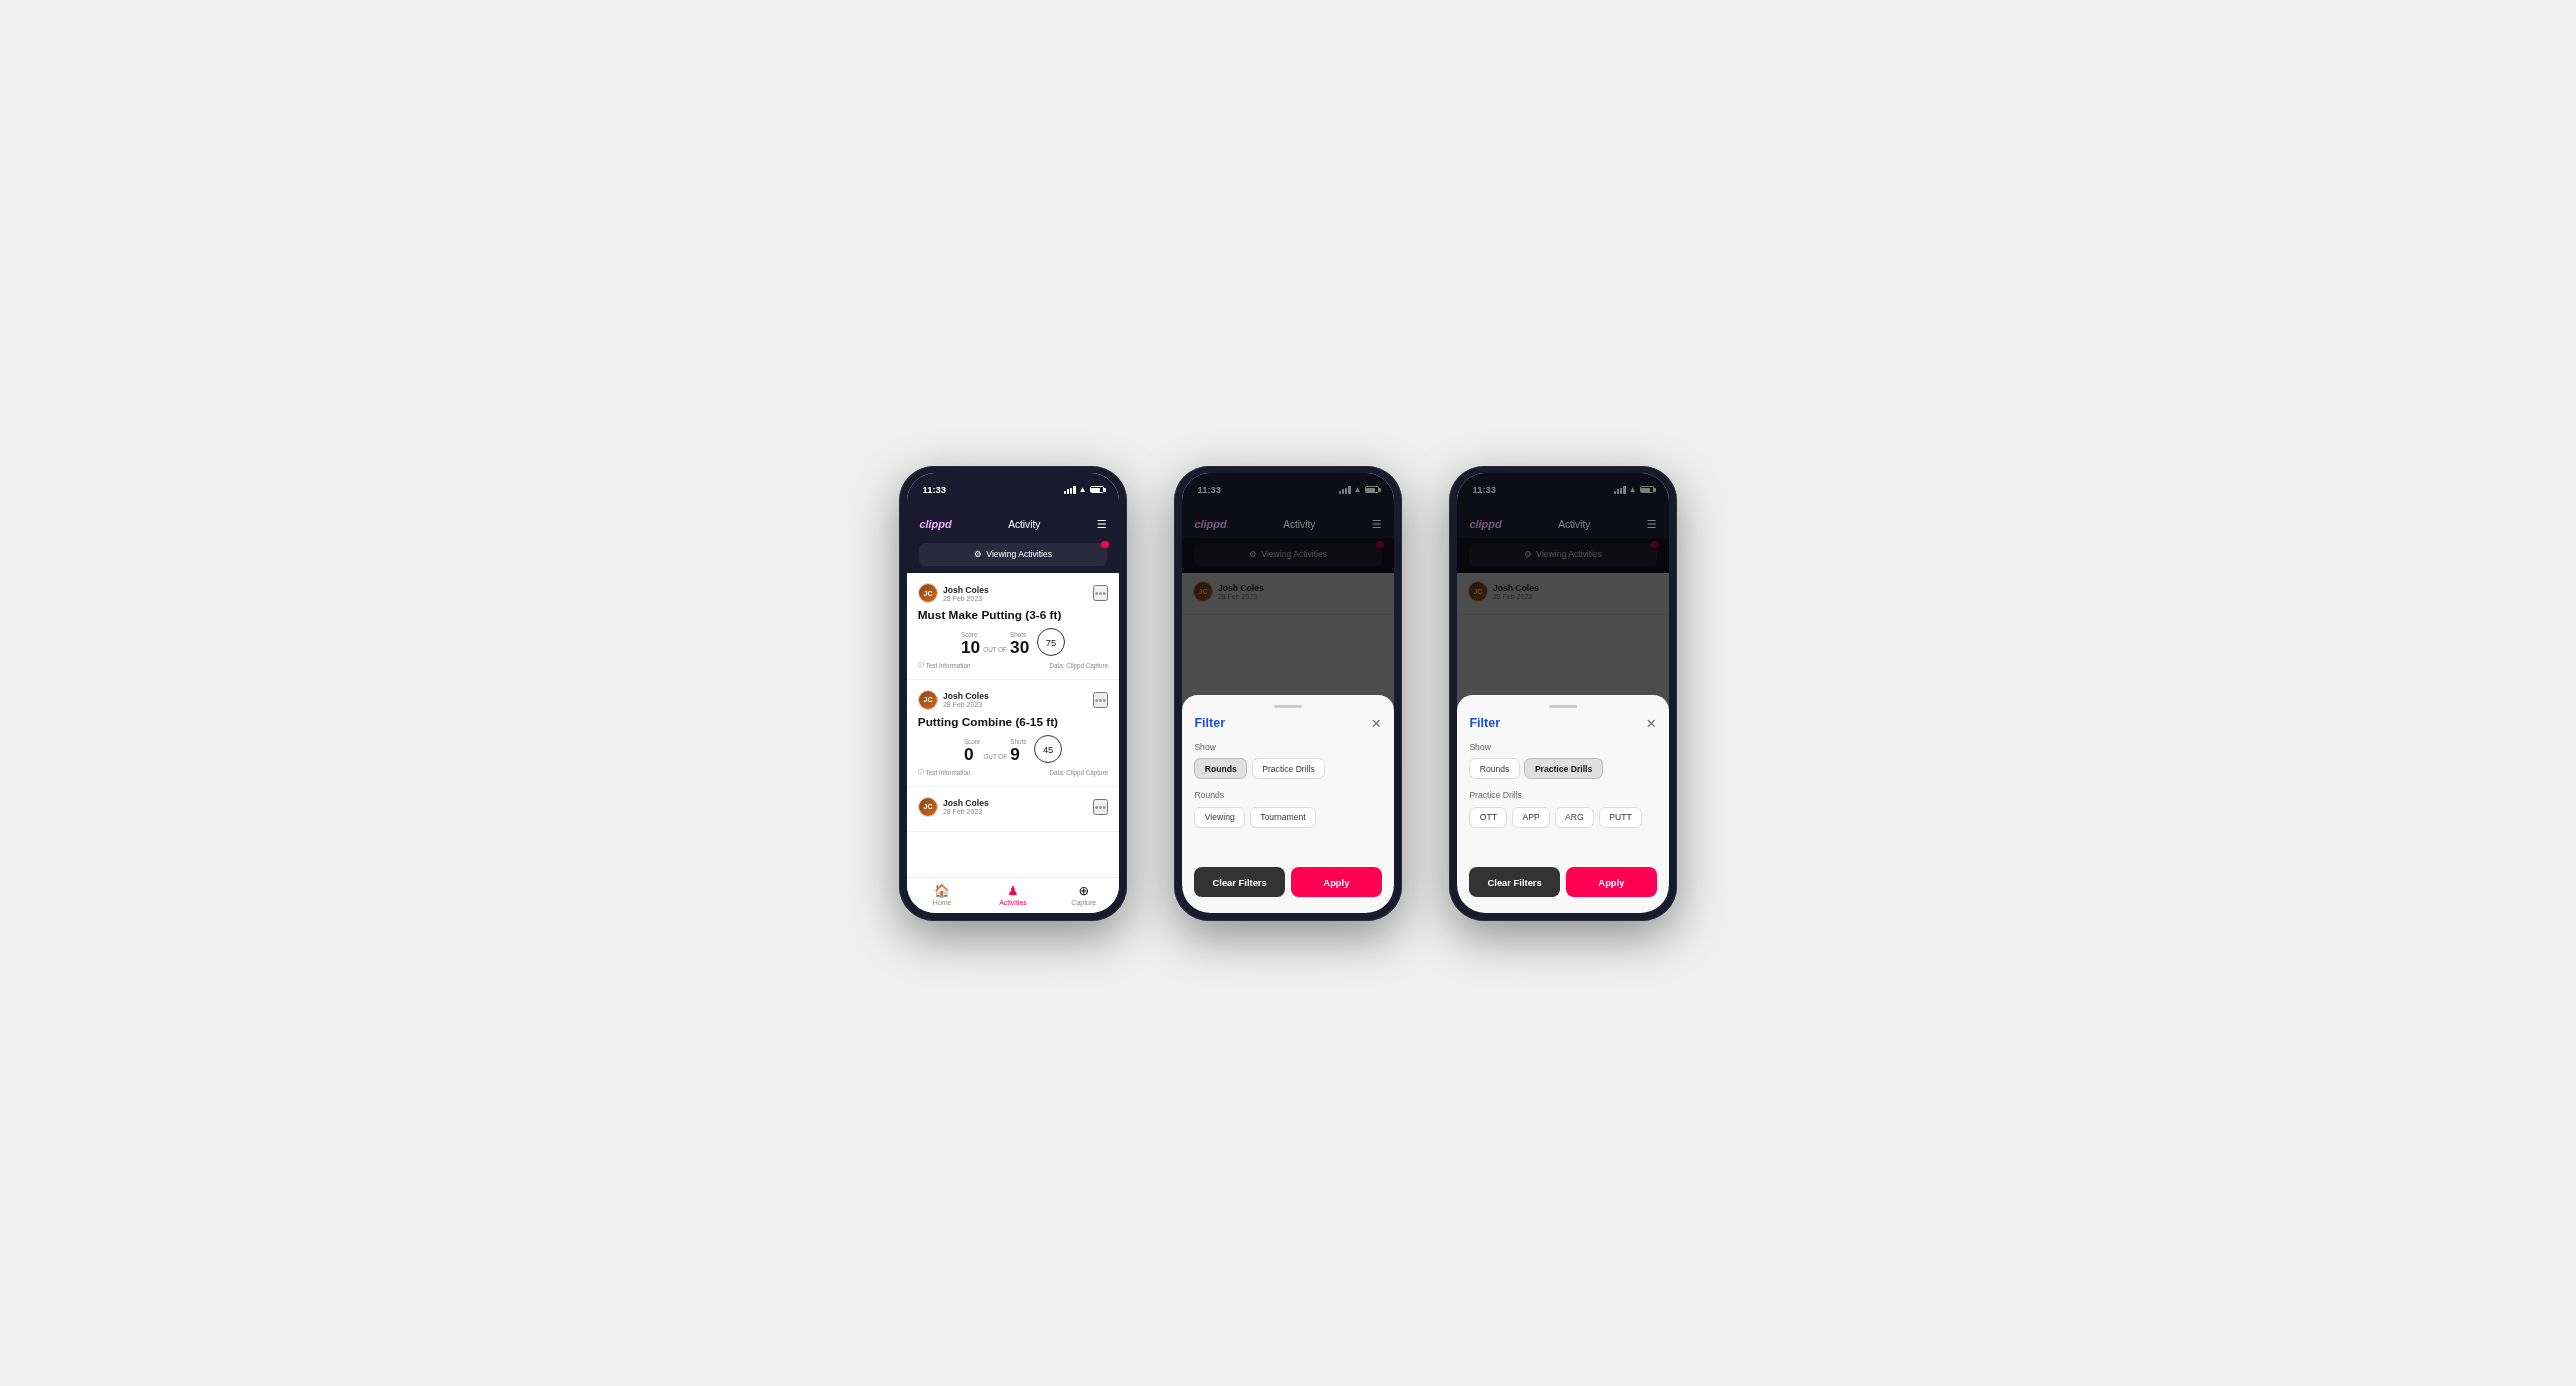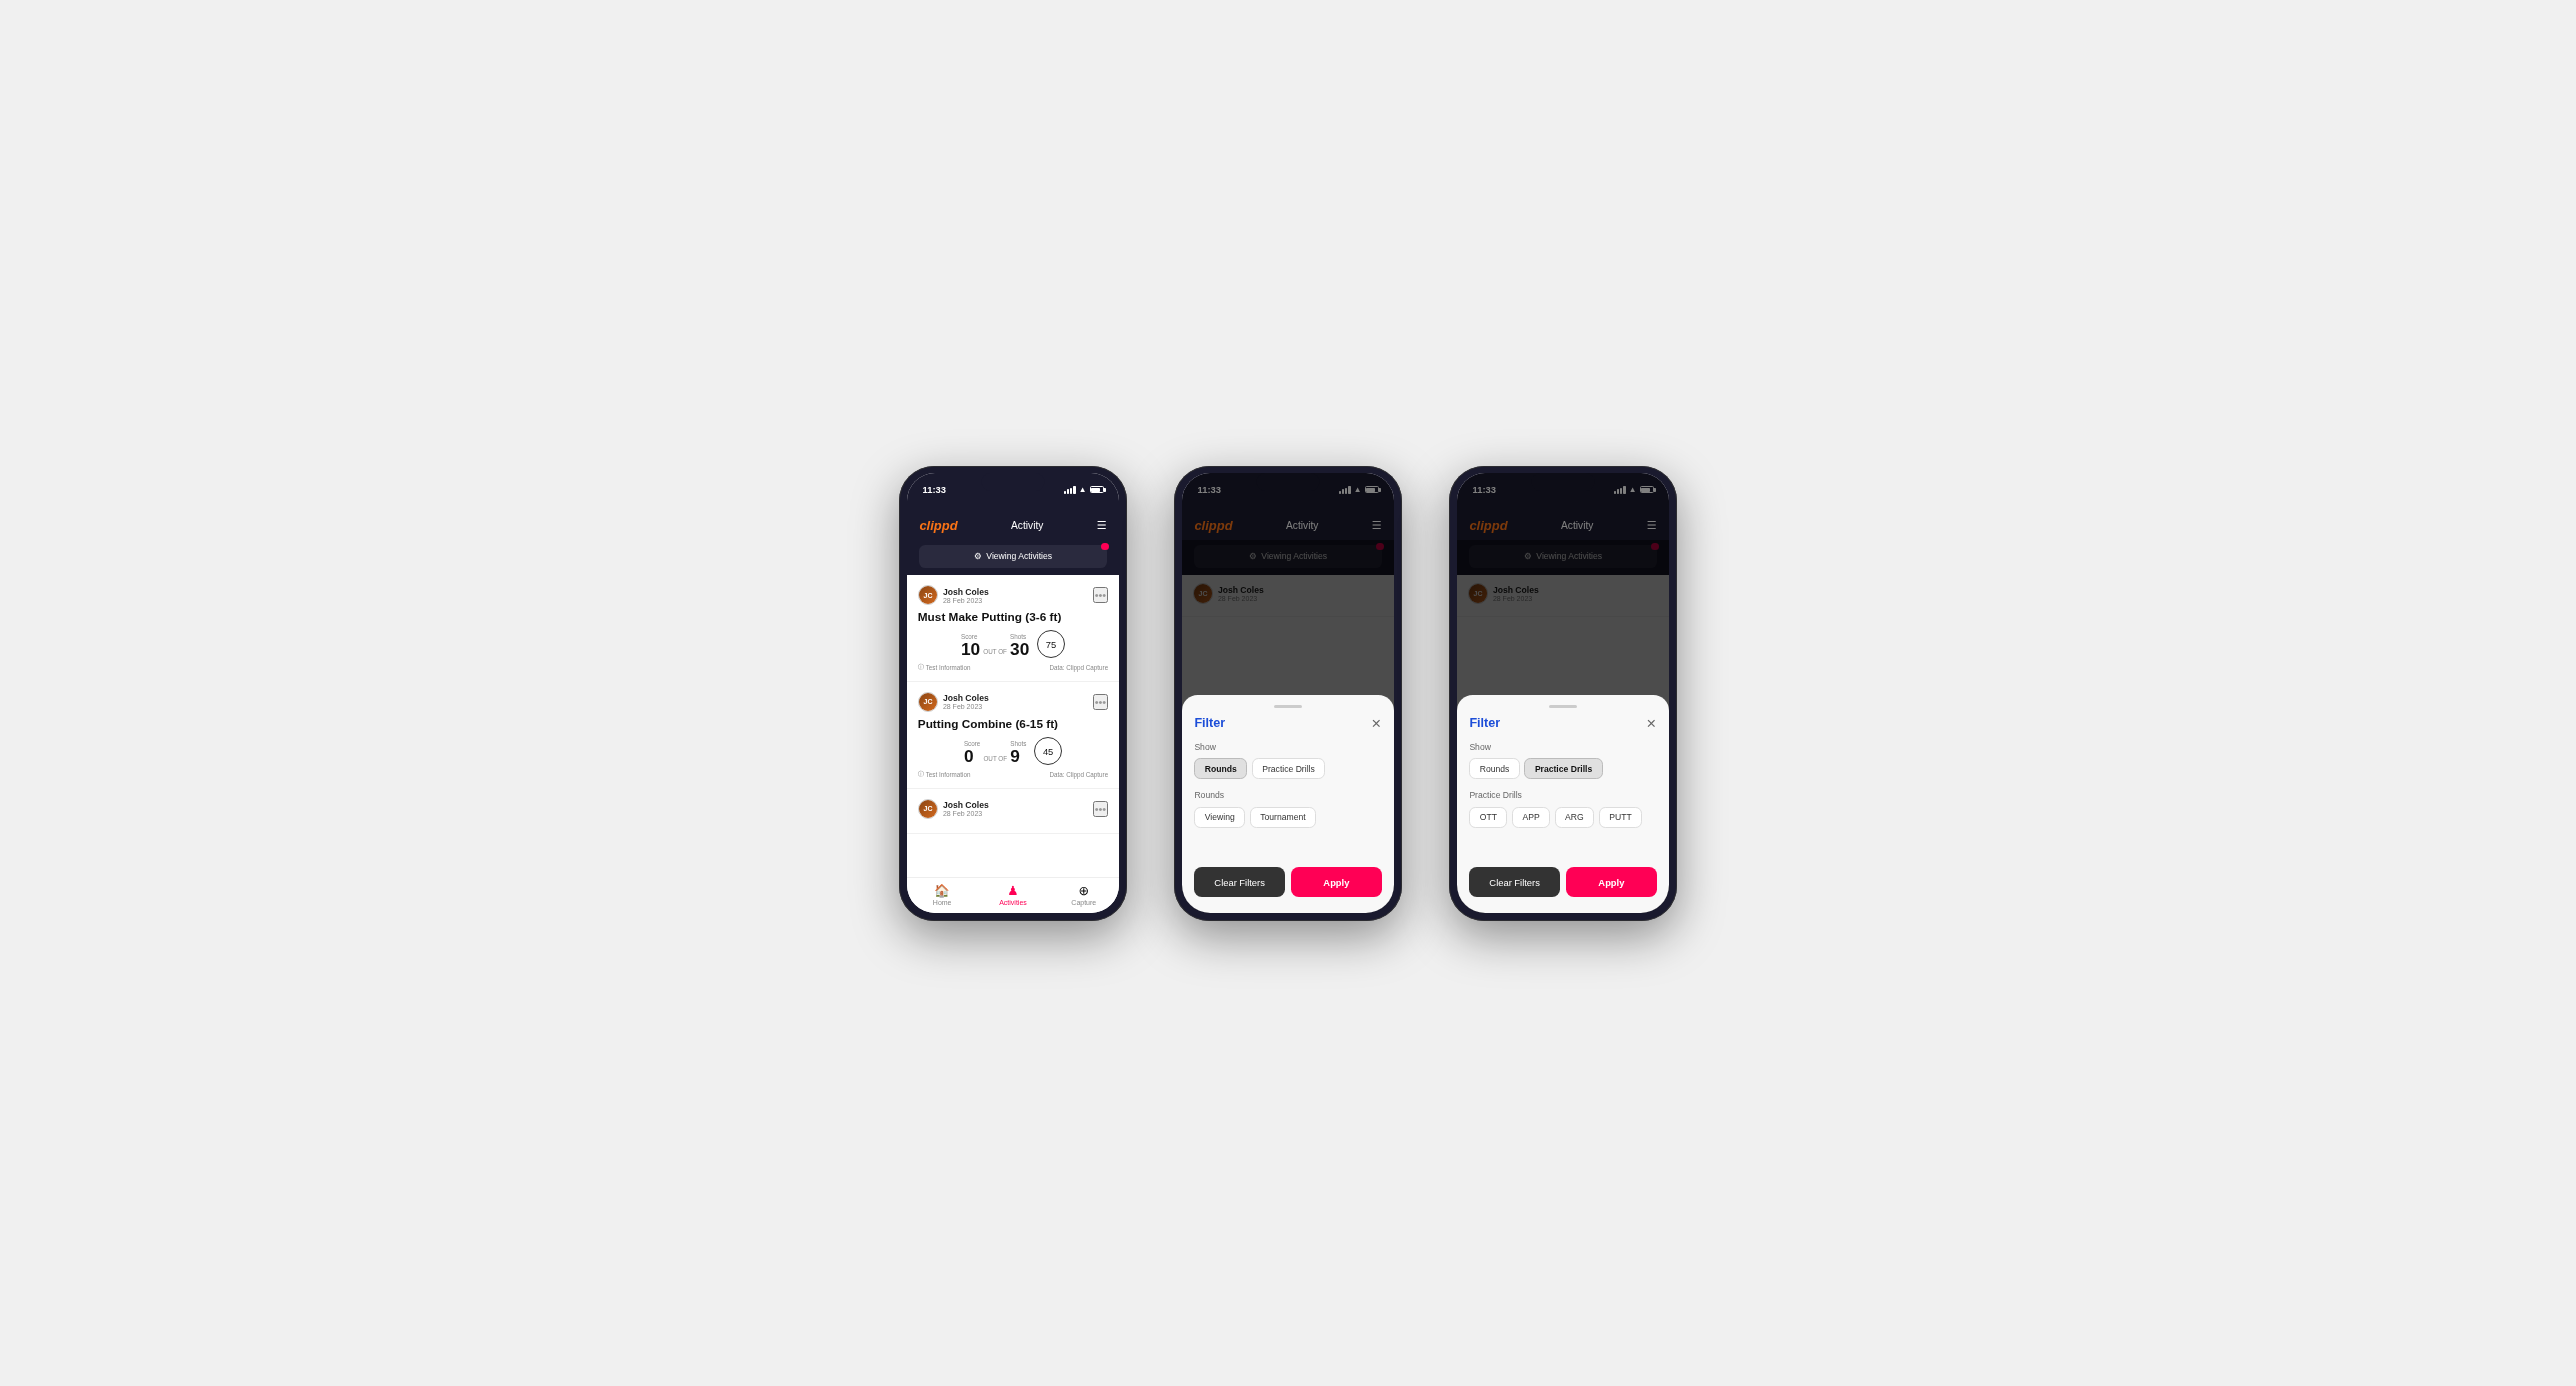--- a/index.html
+++ b/index.html
@@ -82,22 +82,22 @@
     
     .nav-bar {
       background: #1a1a2e;
       padding: 6.3px 12.6px 7.8px;
       display: flex;
       align-items: center;
       justify-content: space-between;
       flex-shrink: 0;
     }
     .logo {
-      color: #f97316;
-      font-size: 13px;
+      color: #f0abfc;
+      font-size: 11px;
       font-weight: 800;
       font-style: italic;
     }
     .nav-title { color: #fff; font-size: 10.2px; font-weight: 500; }
     .menu-icon { color: #fff; font-size: 11px; }
 
     
     .viewing-activities-bar {
       background: #1a1a2e;
       padding: 4.7px 12.6px 7.8px;
@@ -267,21 +267,21 @@
       padding-top: 12.6px;
     }
     .btn-clear {
       flex: 1;
       padding: 9.4px;
       background: #333;
       border: none;
       border-radius: 7.8px;
       color: #fff;
       font-size: 9.4px;
-      font-weight: 400;
+      font-weight: 700;
       cursor: pointer;
     }
     .btn-apply {
       flex: 1;
       padding: 9.4px;
       background: #ff0055;
       border: none;
       border-radius: 7.8px;
       color: #fff;
       font-size: 9.4px;

